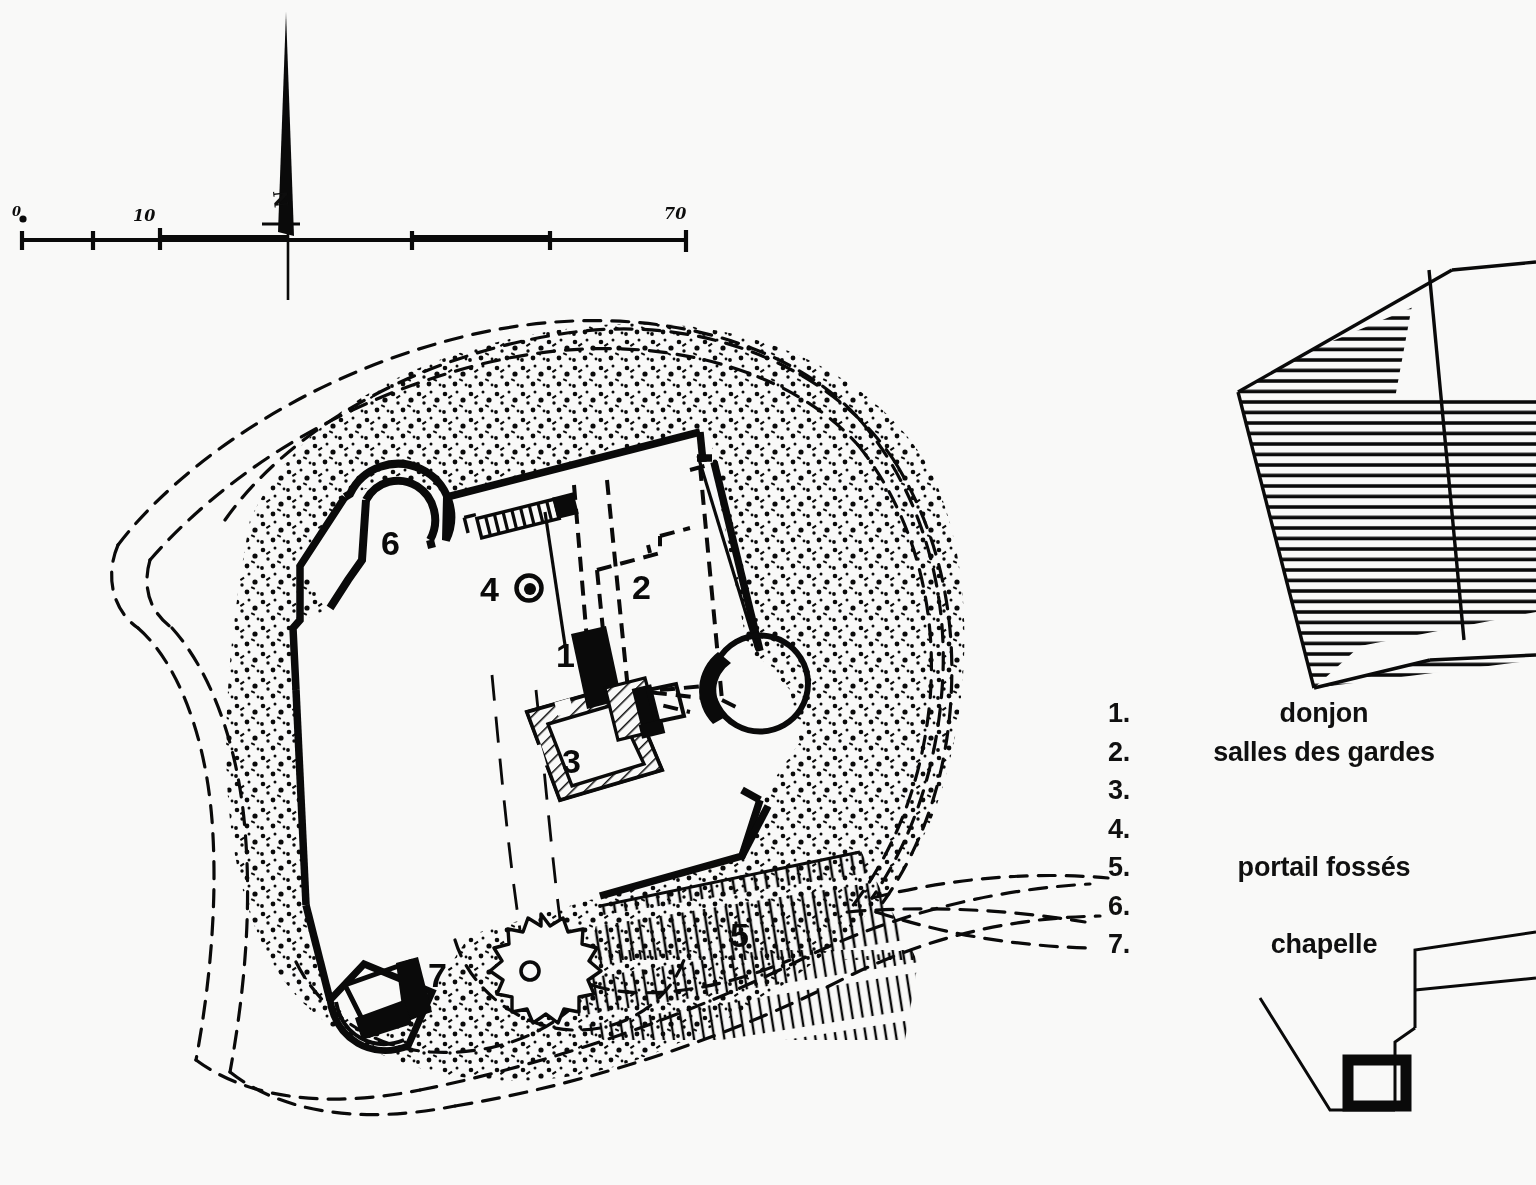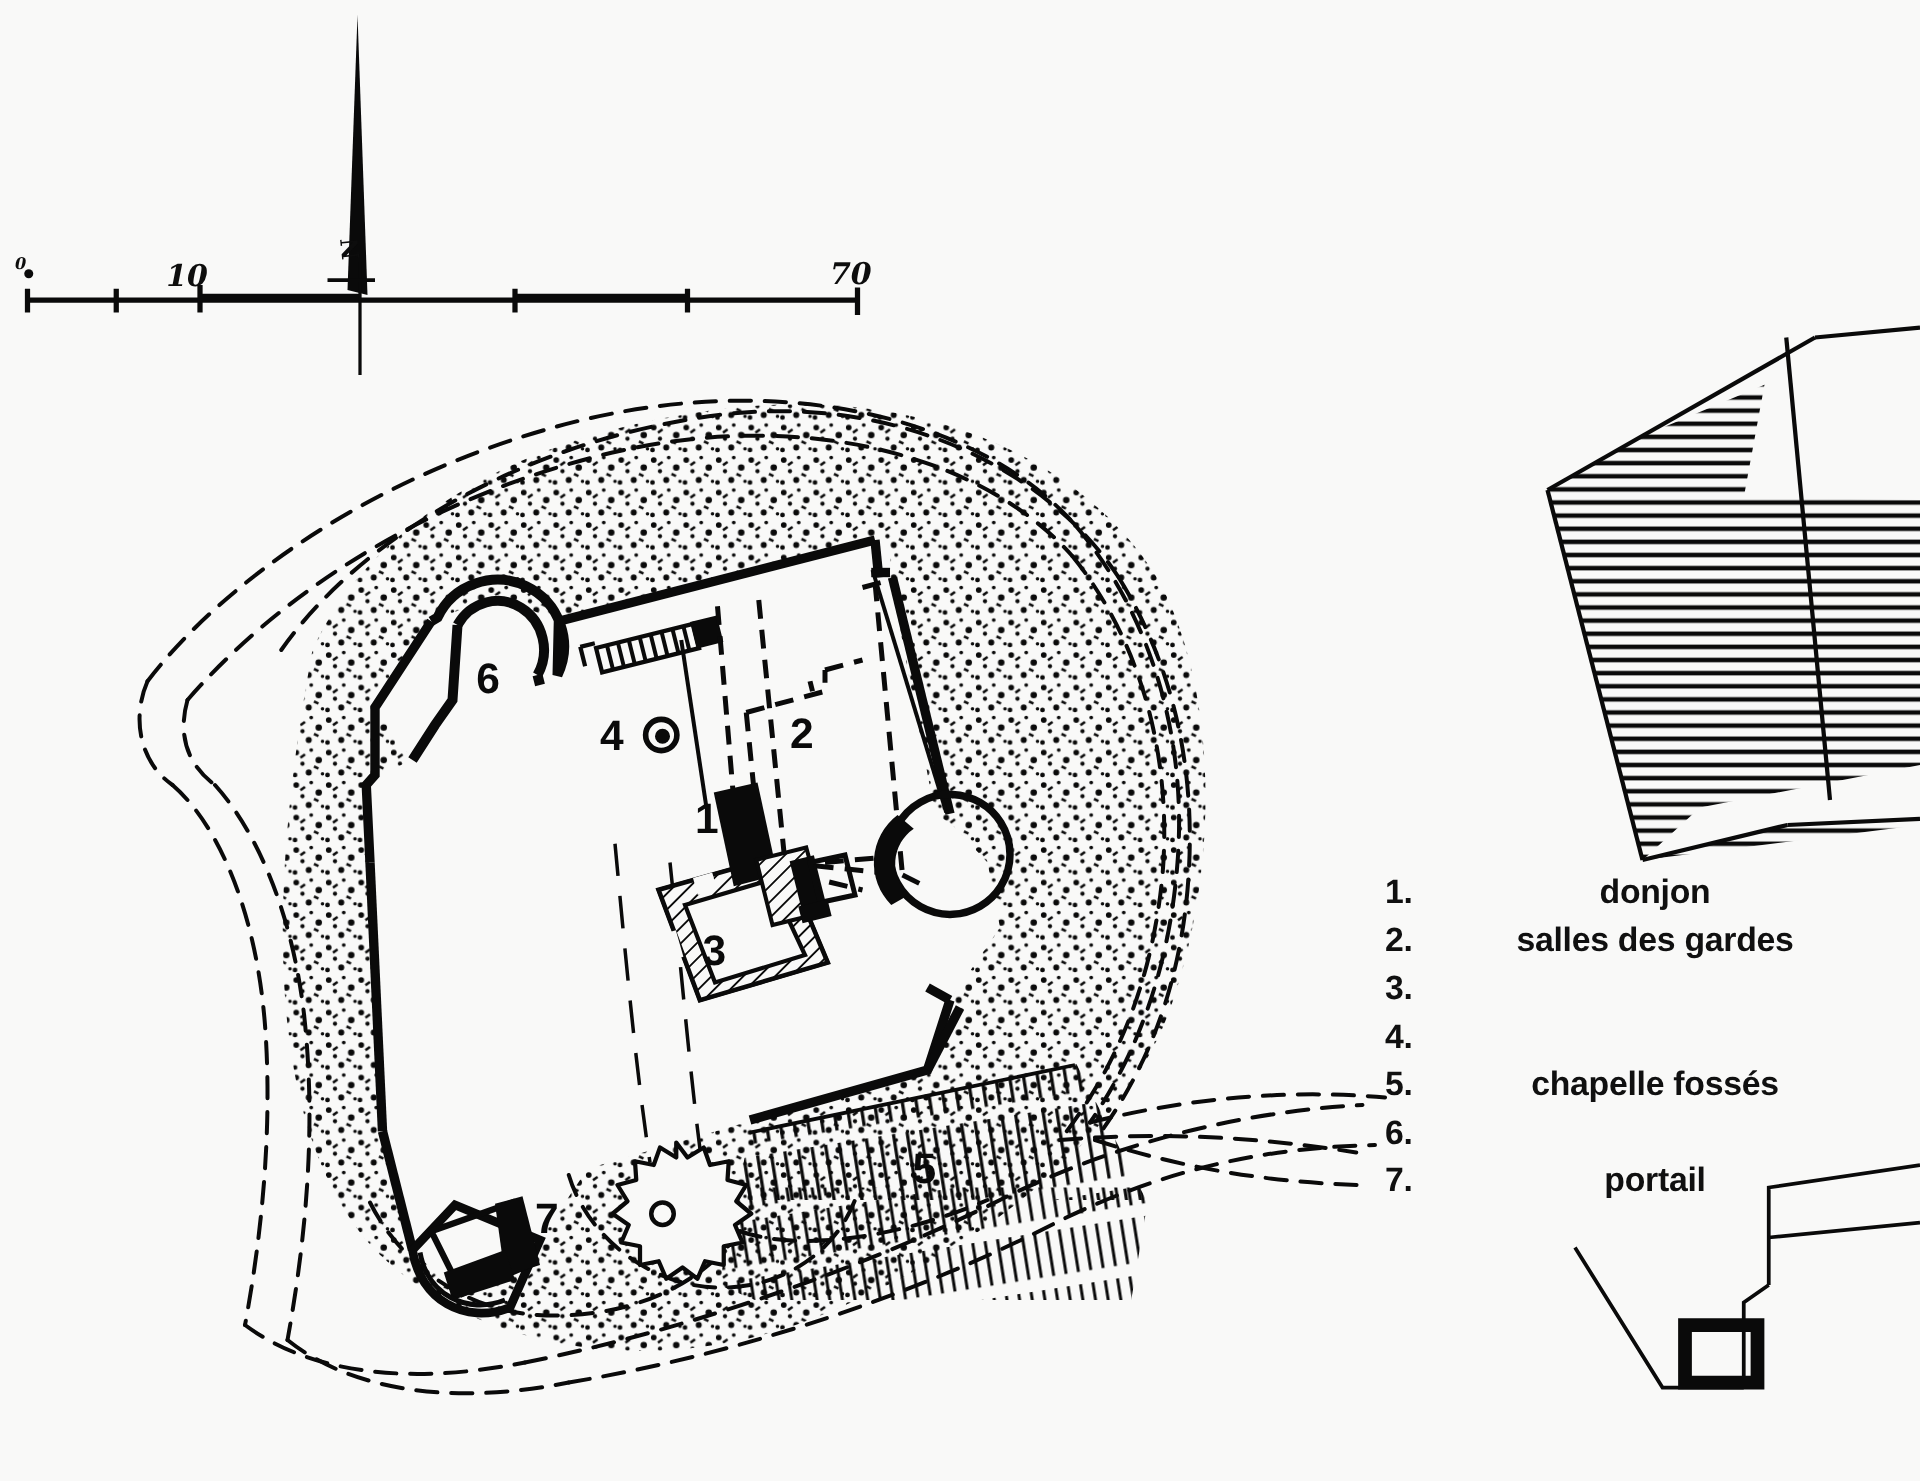--- a/index.html
+++ b/index.html
@@ -33,21 +33,21 @@
   #legend .row{display:flex;align-items:baseline;white-space:nowrap;}
   #legend .num{width:52px;flex:0 0 52px;}
   #legend .lbl{flex:1 1 auto;text-align:center;}
 
   
   .handnum{
     position:absolute;
     font-family:"DejaVu Serif", serif;
     font-weight:700;
     font-style:italic;
-    font-size:24px;
+    font-size:16px;
     color:#0d0d0d;
     z-index:20;
     white-space:nowrap;
   }
   .handnum.tiny{font-size:13px;}
   .northN{
     position:absolute;
     font-family:"DejaVu Serif", serif;
     font-weight:700;
     font-size:19px;
@@ -371,24 +371,24 @@
     <span class="lbl">salles des gardes</span>
   </div>
   <div class="row">
     <span class="num">3.</span>
   </div>
   <div class="row">
     <span class="num">4.</span>
   </div>
   <div class="row">
     <span class="num">5.</span>
-    <span class="lbl">chapelle fossés</span>
+    <span class="lbl">portail fossés</span>
   </div>
   <div class="row">
     <span class="num">6.</span>
   </div>
   <div class="row">
     <span class="num">7.</span>
-    <span class="lbl">portail</span>
+    <span class="lbl">chapelle</span>
   </div>
 </div>
 
 </div>
 
 </body></html>

